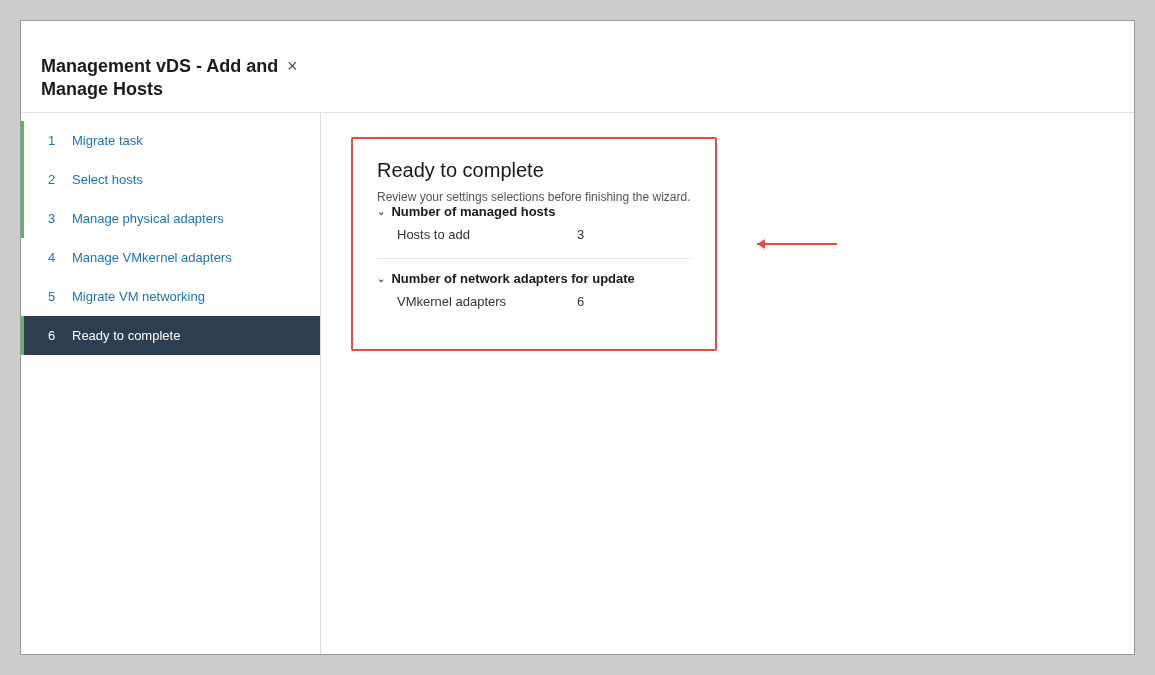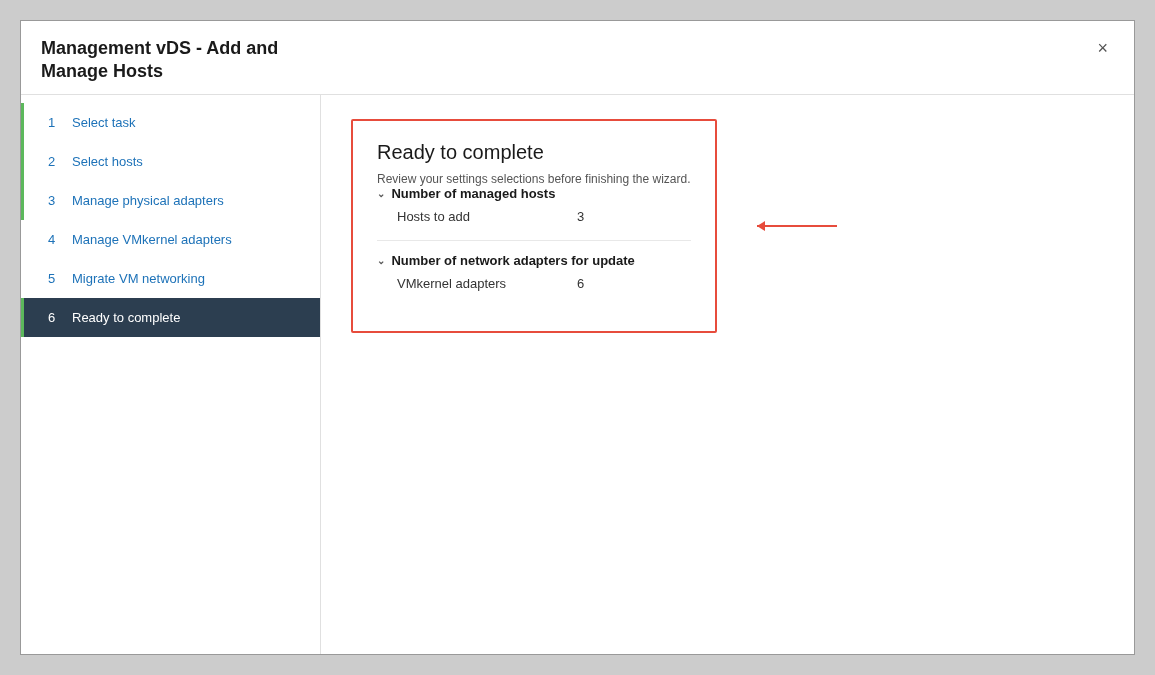--- a/index.html
+++ b/index.html
@@ -17,22 +17,21 @@
       height: 635px;
       background: #fff;
       border: 1px solid #999;
       display: flex;
       flex-direction: column;
       position: relative;
     }
     .dialog-header {
       display: flex;
       align-items: flex-start;
-      justify-content: space-between;
-      padding: 16px 20px 10px 20px;
+      padding: 34px 20px 10px 20px;
       border-bottom: 1px solid #e0e0e0;
       flex-shrink: 0;
     }
     .dialog-title {
       font-size: 18px;
       font-weight: 600;
       color: #1a1a1a;
       line-height: 1.3;
       max-width: 240px;
     }
@@ -204,21 +203,21 @@
   <div class="dialog-header">
     <div class="dialog-title">Management vDS - Add and Manage Hosts</div>
     <button class="close-btn">×</button>
   </div>
 
   <div class="dialog-body">
 
     <div class="sidebar">
       <div class="sidebar-item has-bar">
         <span class="sidebar-item-number">1</span>
-        <span>Select task</span>
+        <span>Migrate task</span>
       </div>
       <div class="sidebar-item has-bar">
         <span class="sidebar-item-number">2</span>
         <span>Select hosts</span>
       </div>
       <div class="sidebar-item has-bar">
         <span class="sidebar-item-number">3</span>
         <span>Manage physical adapters</span>
       </div>
       <div class="sidebar-item">

